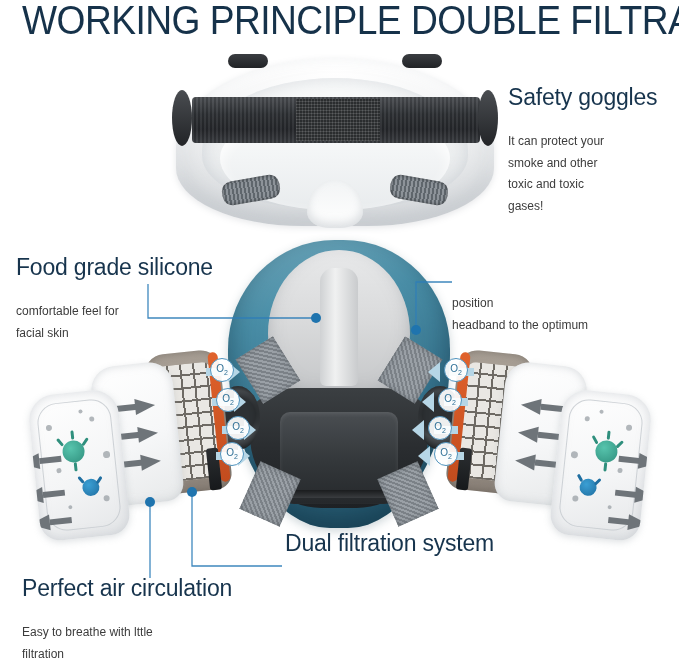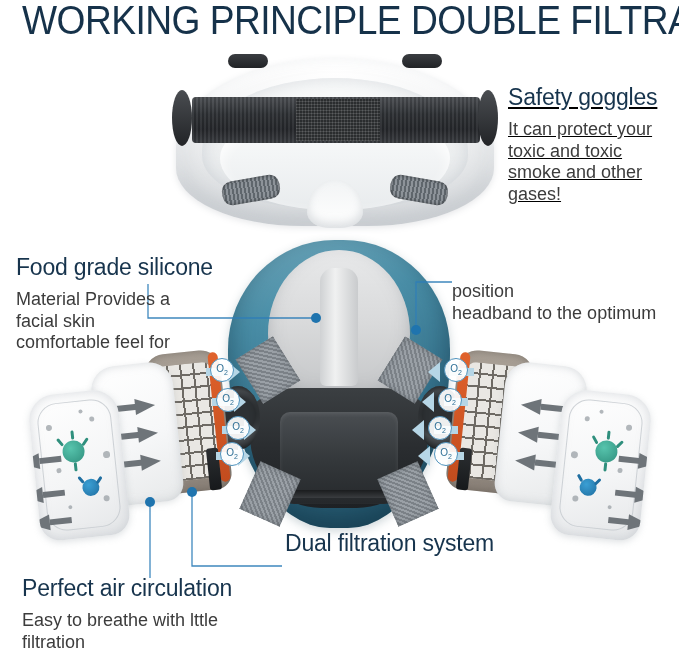--- a/index.html
+++ b/index.html
@@ -29,28 +29,28 @@
   .callout .hd{
     color:#17344d;
     font-size:23px;
     line-height:26px;
     font-weight:400;
     letter-spacing:-0.2px;
     white-space:nowrap;
   }
   .callout .bd{
     color:#3c3c3c;
-    font-size:18px;
+    font-size:12px;
     line-height:21.5px;
     font-weight:400;
-    margin-top:9px;
+    margin-top:21px;
   }
   .callout .bd span{display:block;white-space:nowrap;}
 
-  #c-goggles{left:508px;top:84px;width:172px;text-decoration:underline;}
+  #c-goggles{left:508px;top:84px;width:172px;}
   #c-silicone{left:16px;top:254px;width:235px;}
   #c-elastic{left:452px;top:272px;width:228px;}
   #c-aircirc{left:22px;top:575px;width:250px;}
   #c-dualfilt{left:285px;top:530px;width:275px;}
 
   
   #leaders{position:absolute;left:0;top:0;width:679px;height:658px;pointer-events:none;}
 
   
   .art{position:absolute;}
@@ -429,32 +429,31 @@
       <circle cx="416" cy="330" r="5"></circle>
       <circle cx="150" cy="502" r="5"></circle>
       <circle cx="192" cy="492" r="5"></circle>
     </g>
   </svg>
 
   <div class="callout" id="c-goggles">
     <div class="hd">Safety goggles</div>
     <div class="bd">
       <span>It can protect your</span>
+      <span>smoke and other</span>
       <span>toxic and toxic</span>
-      <span>smoke and other</span>
       <span>gases!</span>
     </div>
   </div>
 
   <div class="callout" id="c-silicone">
     <div class="hd">Food grade silicone</div>
     <div class="bd">
-      <span>Material Provides a</span>
+      <span>comfortable feel for</span>
       <span>facial skin</span>
-      <span>comfortable feel for</span>
     </div>
   </div>
 
   <div class="callout" id="c-elastic">
     <div class="bd">
       <span>position</span>
       <span>headband to the optimum</span>
     </div>
   </div>
 

